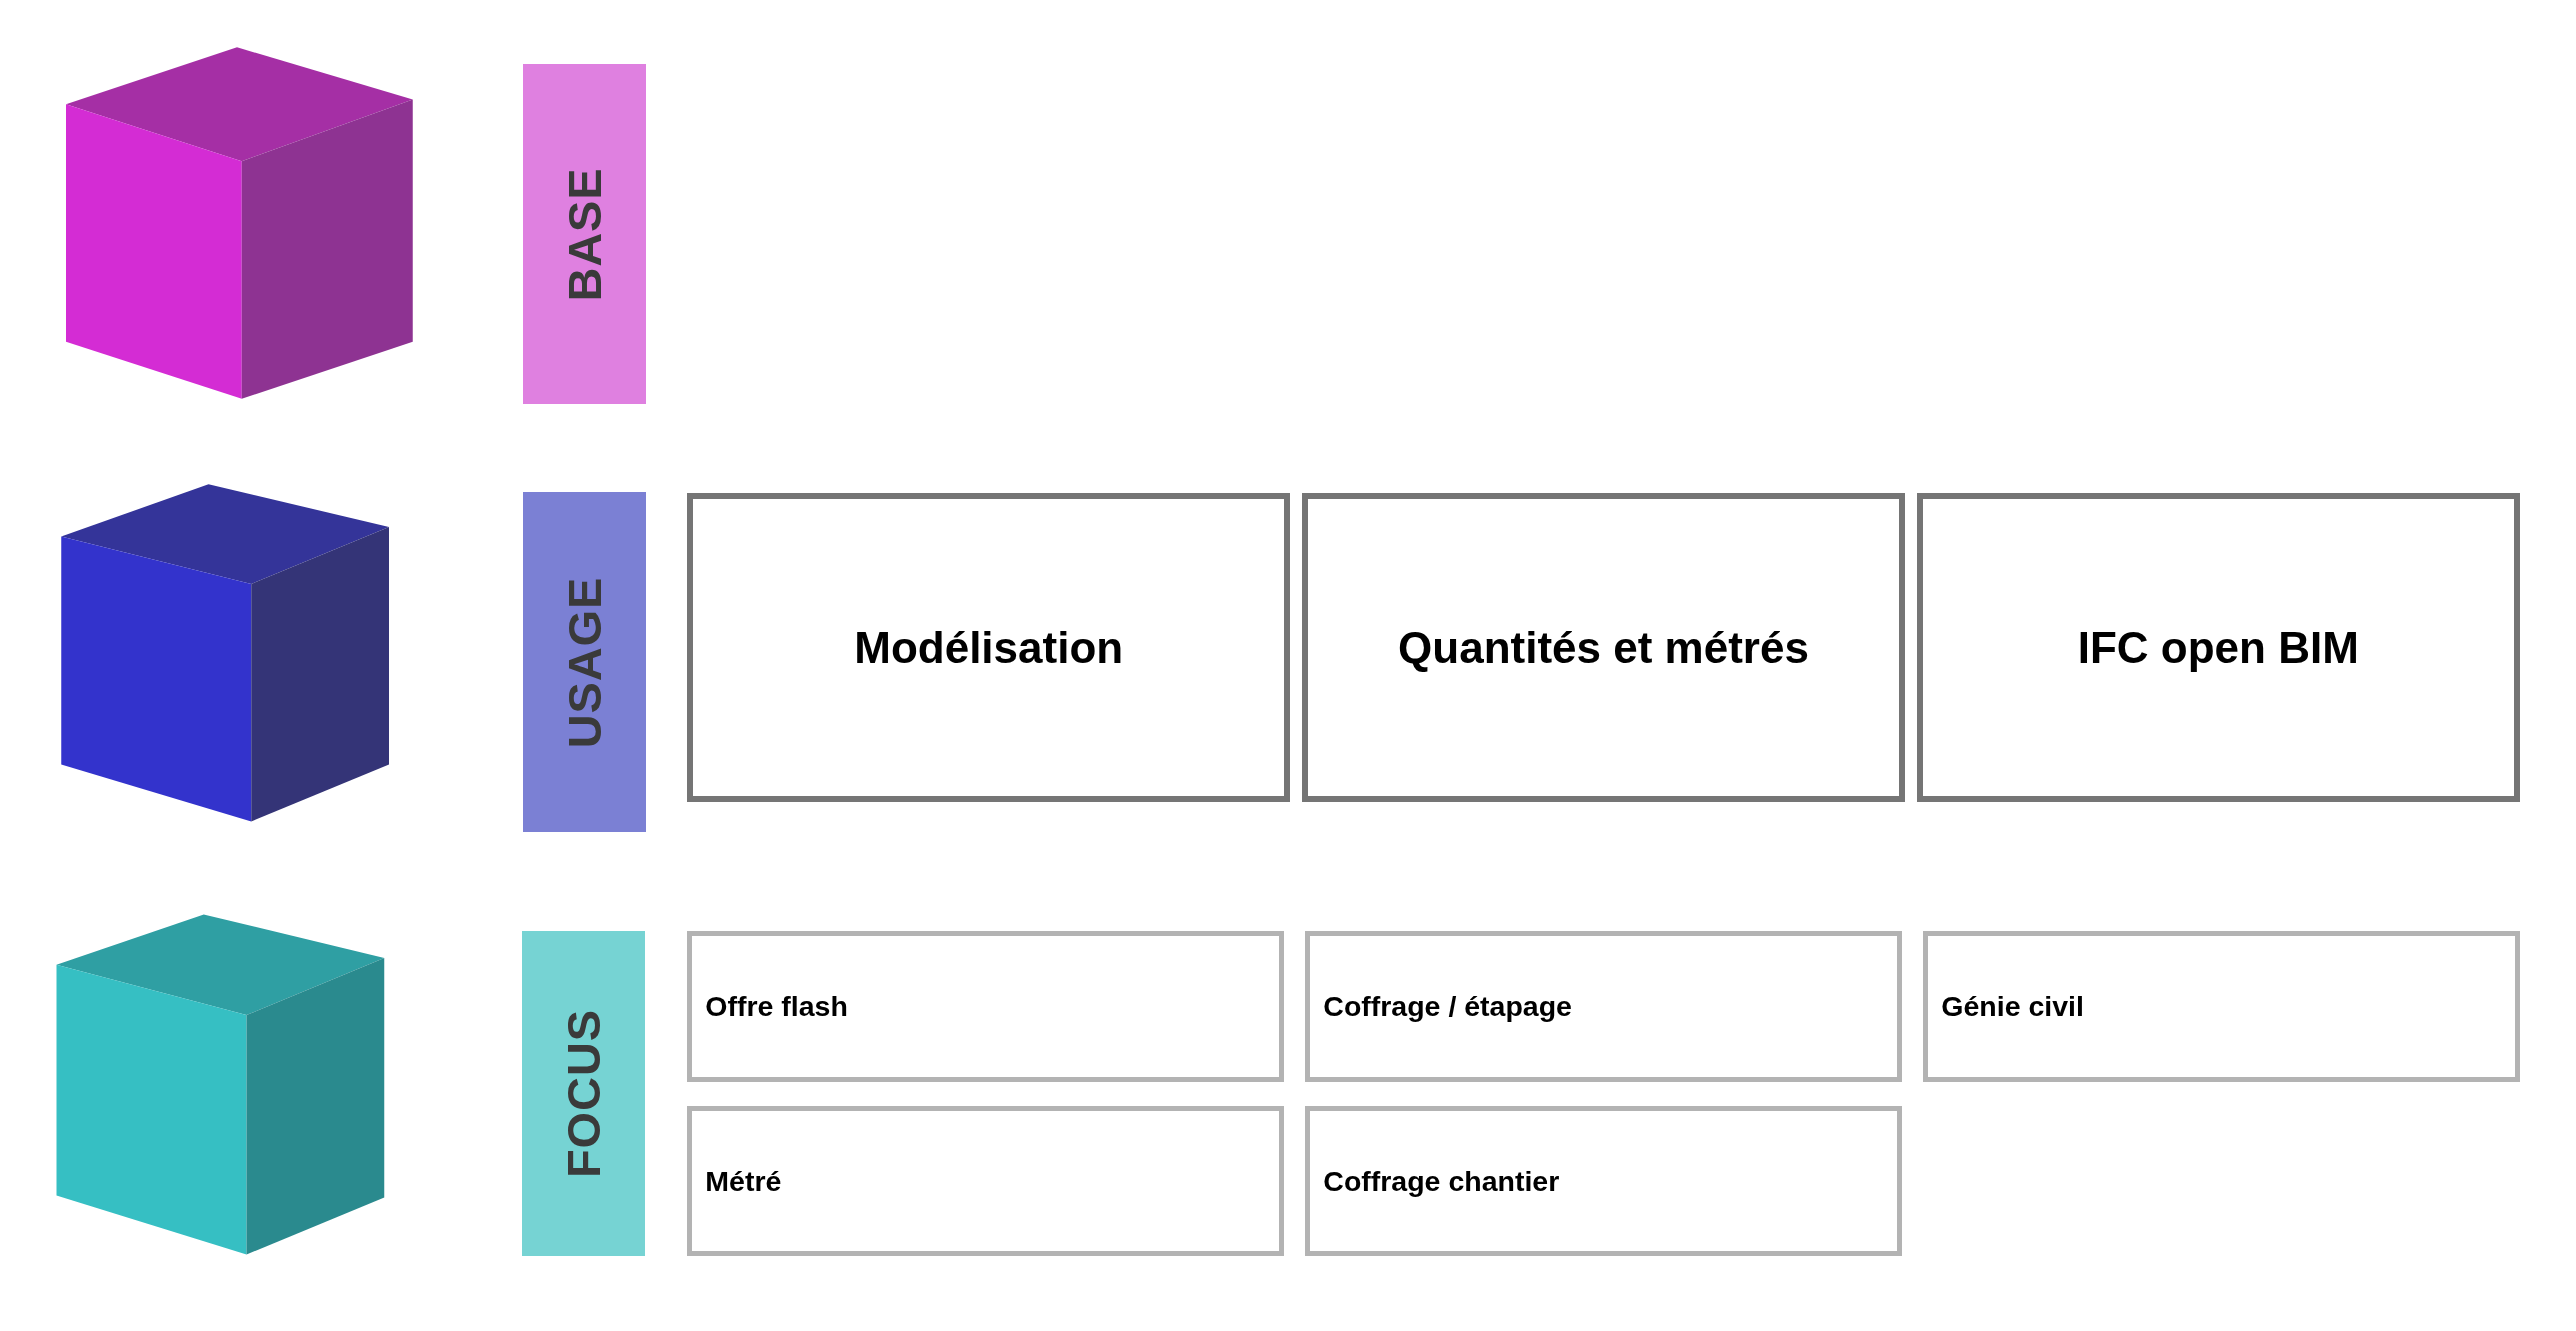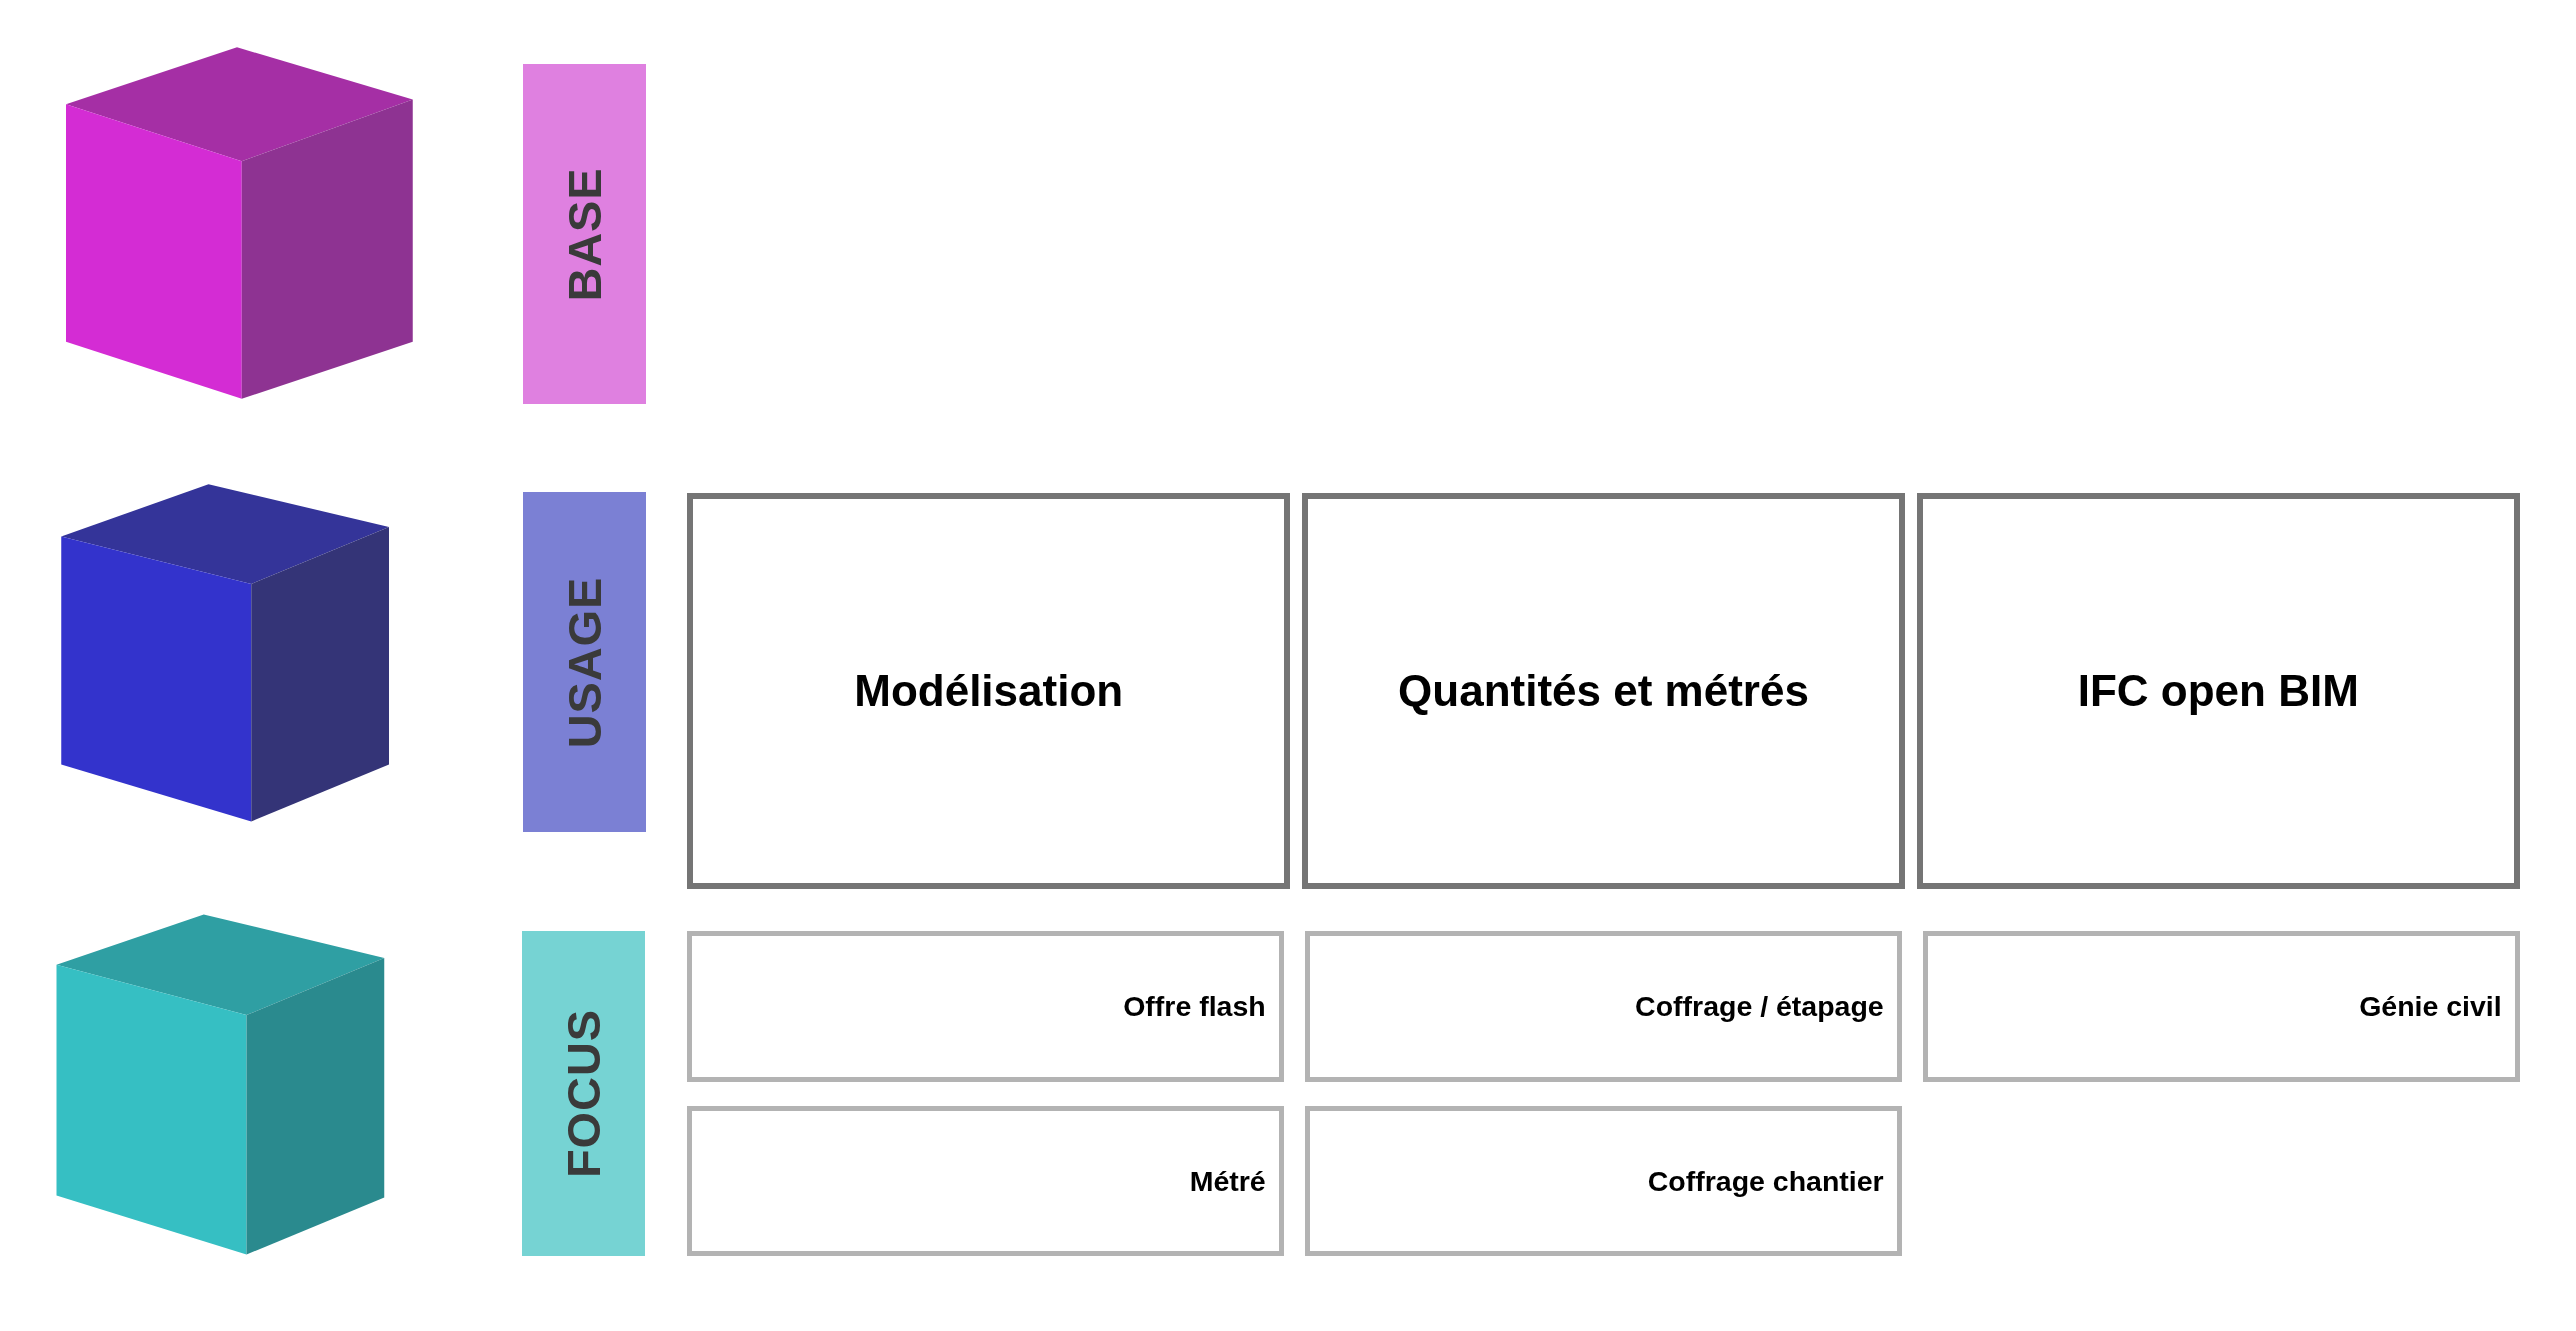--- a/index.html
+++ b/index.html
@@ -91,21 +91,21 @@
     margin-top: 9.5px;
     color: #000;
   }
 
   
   .usage-strip {
     position: absolute;
     left: 687px;
     top: 47px;
     width: 1833px;
-    height: 396px;
+    height: 309px;
     display: flex;
     gap: 11.4px;
   }
   .usage-card {
     flex: 1 1 0;
     box-sizing: border-box;
     border: 6.6px solid #757575;
     background: #ffffff;
     display: flex;
     align-items: center;
@@ -132,21 +132,21 @@
     grid-template-rows: 1fr 1fr;
     column-gap: 21px;
     row-gap: 24px;
   }
   .focus-card {
     box-sizing: border-box;
     border: 5.7px solid #b3b3b3;
     background: #ffffff;
     display: flex;
     align-items: center;
-    justify-content: flex-end;
+    justify-content: flex-start;
     text-align: center;
     padding: 0 13.3px;
   }
   .focus-card .card-label {
     font-size: 28.5px;
     font-weight: bold;
     line-height: 1.2;
     color: #000;
   }
 </style>

